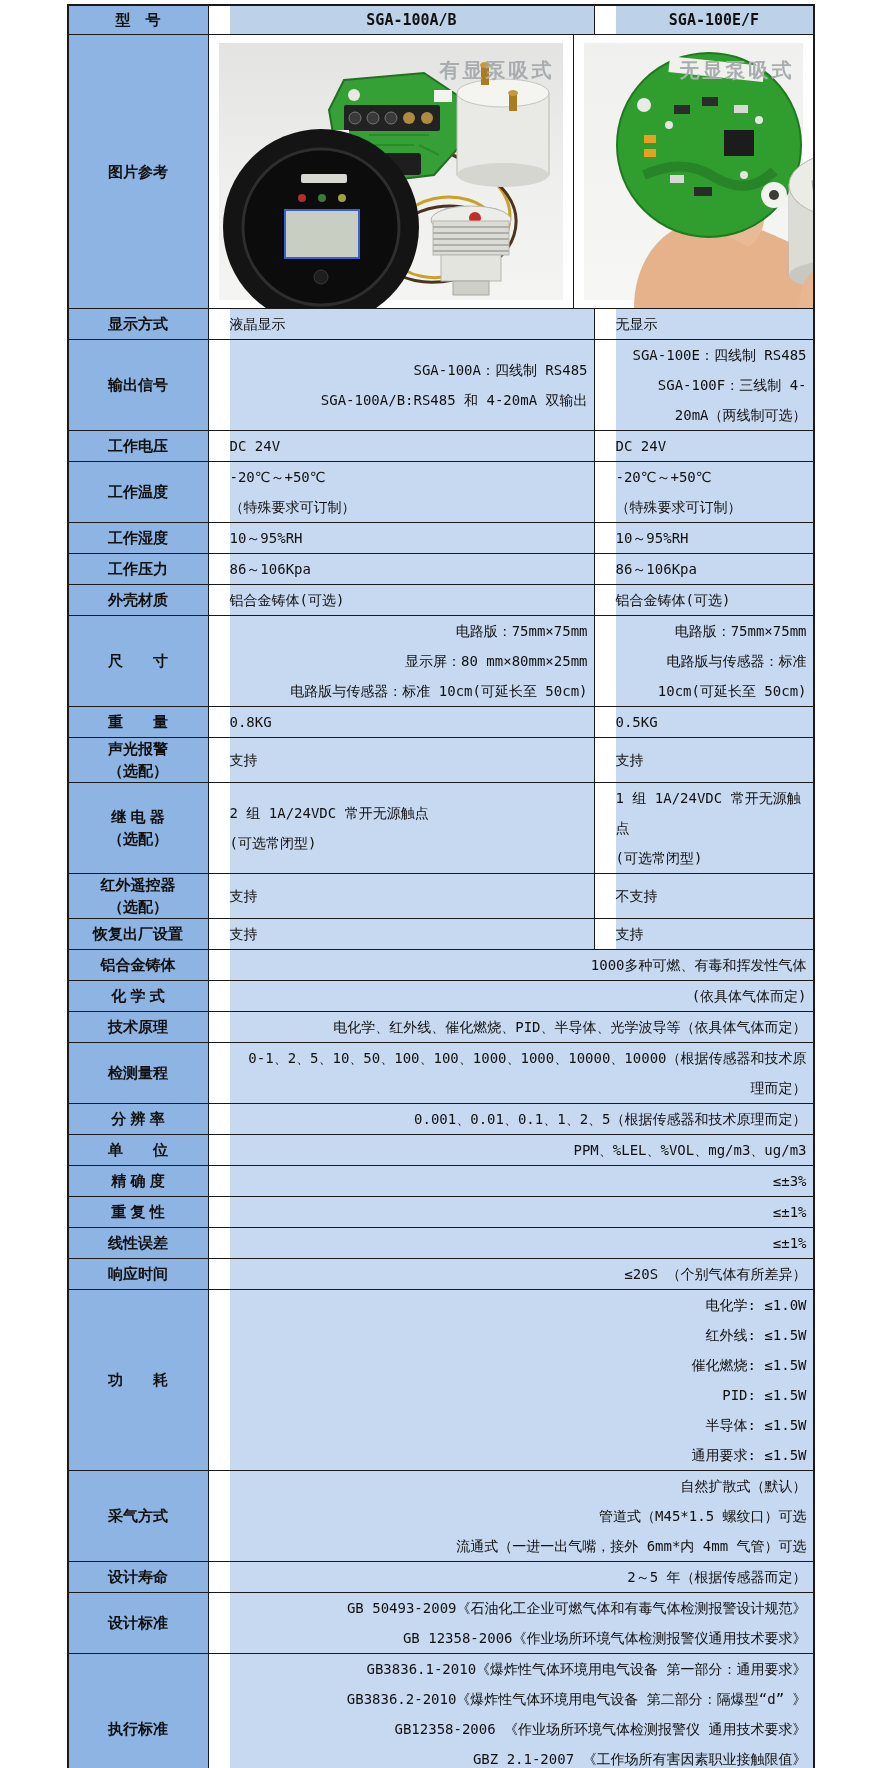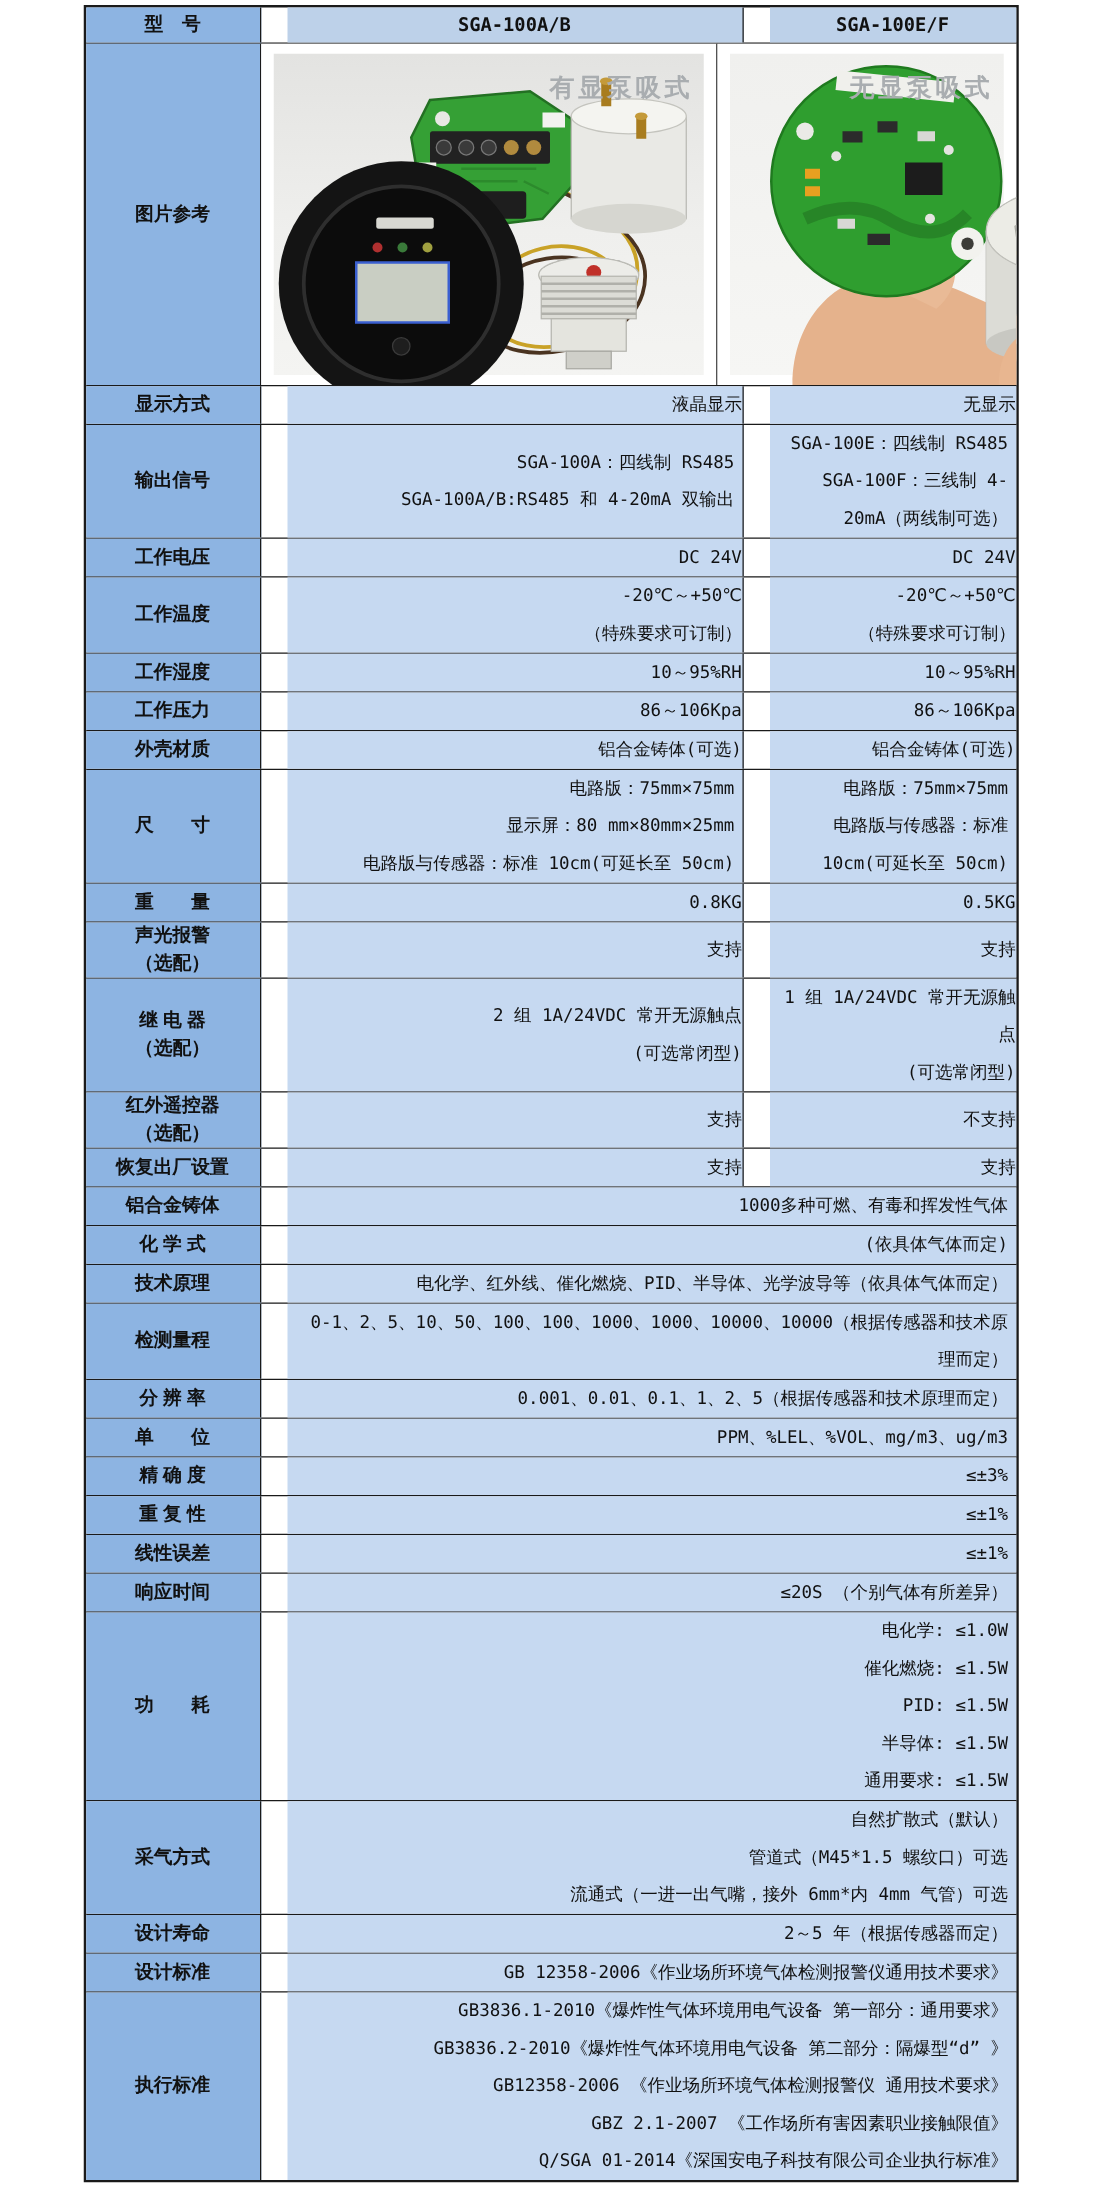--- a/index.html
+++ b/index.html
@@ -16,21 +16,21 @@
     width:140px;flex:0 0 140px;background:#8DB4E2;border-right:1px solid #1a1a1a;
     text-align:center;font-weight:bold;font-size:15px;
   }
   .label-cell .line{line-height:22px;}
   .value-cell{background:#C6D9F1;font-size:14px;
     font-family:"DejaVu Sans Mono","Liberation Mono","DejaVu Sans",monospace;margin-left:21px;}
   .value-left{width:365px;flex:0 0 365px;border-right:1px solid #1a1a1a;}
   .value-right{flex:1 1 auto;}
   .value-full{flex:1 1 auto;}
   .line{line-height:30px;white-space:pre-wrap;}
-  .align-center{text-align:right;}
+  .align-center{text-align:left;}
   .align-left{text-align:right;padding-left:12px;padding-right:6px;}
   
   .header-row .cell{min-height:28px;}
   .header-row .value-cell{background:#BDD1E9;font-weight:bold;font-size:15px;text-align:center;}
   .header-row .line{line-height:28px;}
   
   .photo-row{height:273px;}
   .photo-cell{background:#ffffff;position:relative;overflow:hidden;justify-content:center;}
   .photo-frame{position:absolute;inset:8px 10px;background:linear-gradient(180deg,#e3e3e1 0%,#efefed 55%,#f4f4f2 100%);}
   .watermark{
@@ -410,20 +410,21 @@
         <div class="cell value-cell value-full">
           <div class="line align-left">≤20S （个别气体有所差异）</div>
         </div>
       </div>
       <div class="row">
         <div class="cell label-cell">
           <div class="line">功　　耗</div>
         </div>
         <div class="cell value-cell value-full">
           <div class="line align-left">电化学: ≤1.0W</div>
+          <div class="line align-left">红外线: ≤1.5W</div>
           <div class="line align-left">催化燃烧: ≤1.5W</div>
           <div class="line align-left">PID: ≤1.5W</div>
           <div class="line align-left">半导体: ≤1.5W</div>
           <div class="line align-left">通用要求: ≤1.5W</div>
         </div>
       </div>
       <div class="row">
         <div class="cell label-cell">
           <div class="line">采气方式</div>
         </div>
@@ -439,20 +440,21 @@
         </div>
         <div class="cell value-cell value-full">
           <div class="line align-left">2～5 年（根据传感器而定）</div>
         </div>
       </div>
       <div class="row">
         <div class="cell label-cell">
           <div class="line">设计标准</div>
         </div>
         <div class="cell value-cell value-full">
+          <div class="line align-left">GB 50493-2009《石油化工企业可燃气体和有毒气体检测报警设计规范》</div>
           <div class="line align-left">GB 12358-2006《作业场所环境气体检测报警仪通用技术要求》</div>
         </div>
       </div>
       <div class="row">
         <div class="cell label-cell">
           <div class="line">执行标准</div>
         </div>
         <div class="cell value-cell value-full">
           <div class="line align-left">GB3836.1-2010《爆炸性气体环境用电气设备 第一部分：通用要求》</div>
           <div class="line align-left">GB3836.2-2010《爆炸性气体环境用电气设备 第二部分：隔爆型“d” 》</div>

